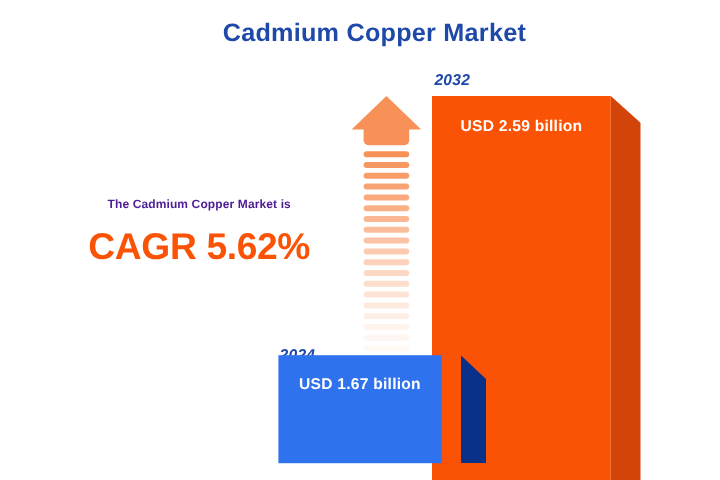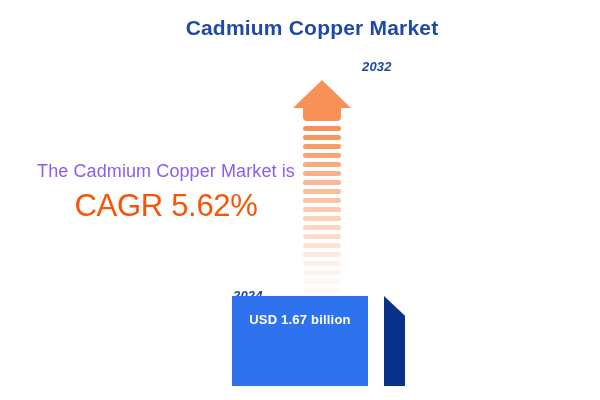--- a/index.html
+++ b/index.html
@@ -37,30 +37,30 @@
 
   
   .caption-block {
     position: absolute;
     left: 24px;
     top: 162px;
     width: 260px;
     text-align: center;
   }
   .caption-line {
-    font-size: 18px;
-    font-weight: normal;
-    color: #8b5cf6;
+    font-size: 10px;
+    font-weight: bold;
+    color: #4c1d95;
     line-height: 18px;
     letter-spacing: 0.1px;
   }
   .cagr-value {
     margin-top: 9px;
     font-size: 31px;
-    font-weight: normal;
+    font-weight: bold;
     color: #fa5305;
     letter-spacing: -0.3px;
     line-height: 34px;
   }
 
   
   .growth-arrow {
     position: absolute;
     left: 281px;
     top: 80px;
@@ -210,20 +210,25 @@
     <div class="arrow-stripe" style="top:172px; opacity:0.20"></div>
     <div class="arrow-stripe" style="top:181px; opacity:0.15"></div>
     <div class="arrow-stripe" style="top:190px; opacity:0.11"></div>
     <div class="arrow-stripe" style="top:199px; opacity:0.08"></div>
     <div class="arrow-stripe" style="top:208px; opacity:0.05"></div>
     <div class="arrow-stripe" style="top:217px; opacity:0.03"></div>
   </div>
 
   <div class="bar-year" id="year-2032">2032</div>
 
+  <div class="bar" id="bar-2032">
+    <div class="bar-side"></div>
+    <div class="bar-face"></div>
+    <div class="bar-value">USD 2.59 billion</div>
+  </div>
 
   <div class="bar-year" id="year-2024">2024</div>
 
   <div class="bar" id="bar-2024">
     <div class="bar-side"></div>
     <div class="bar-face"></div>
     <div class="bar-value">USD 1.67 billion</div>
   </div>
 
 

